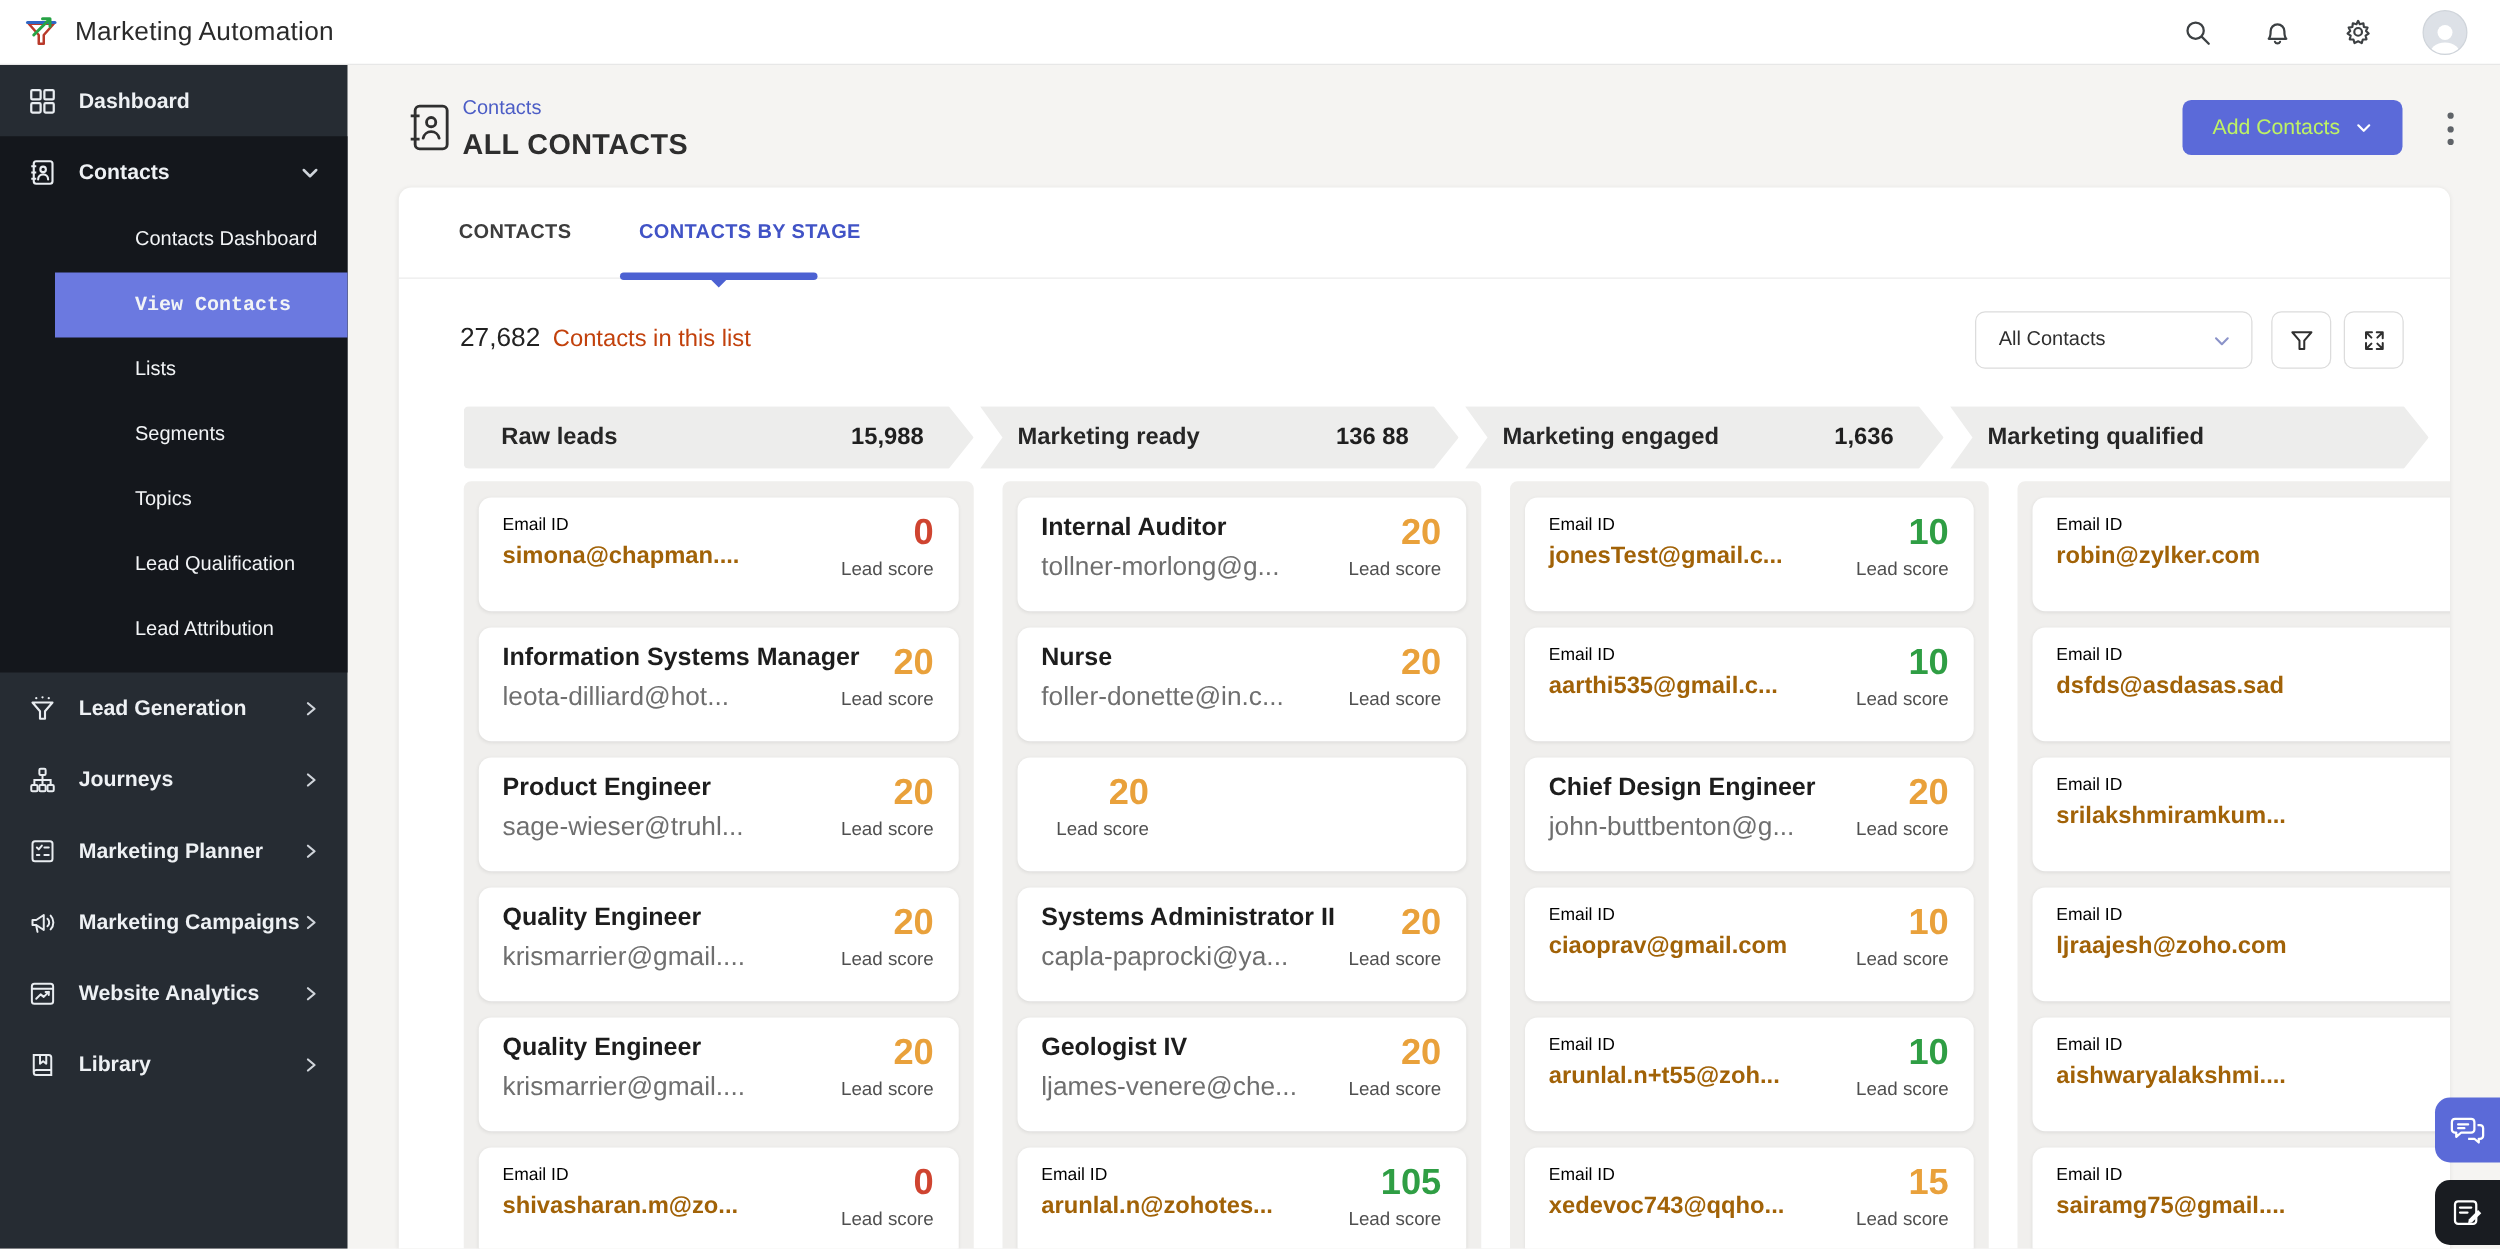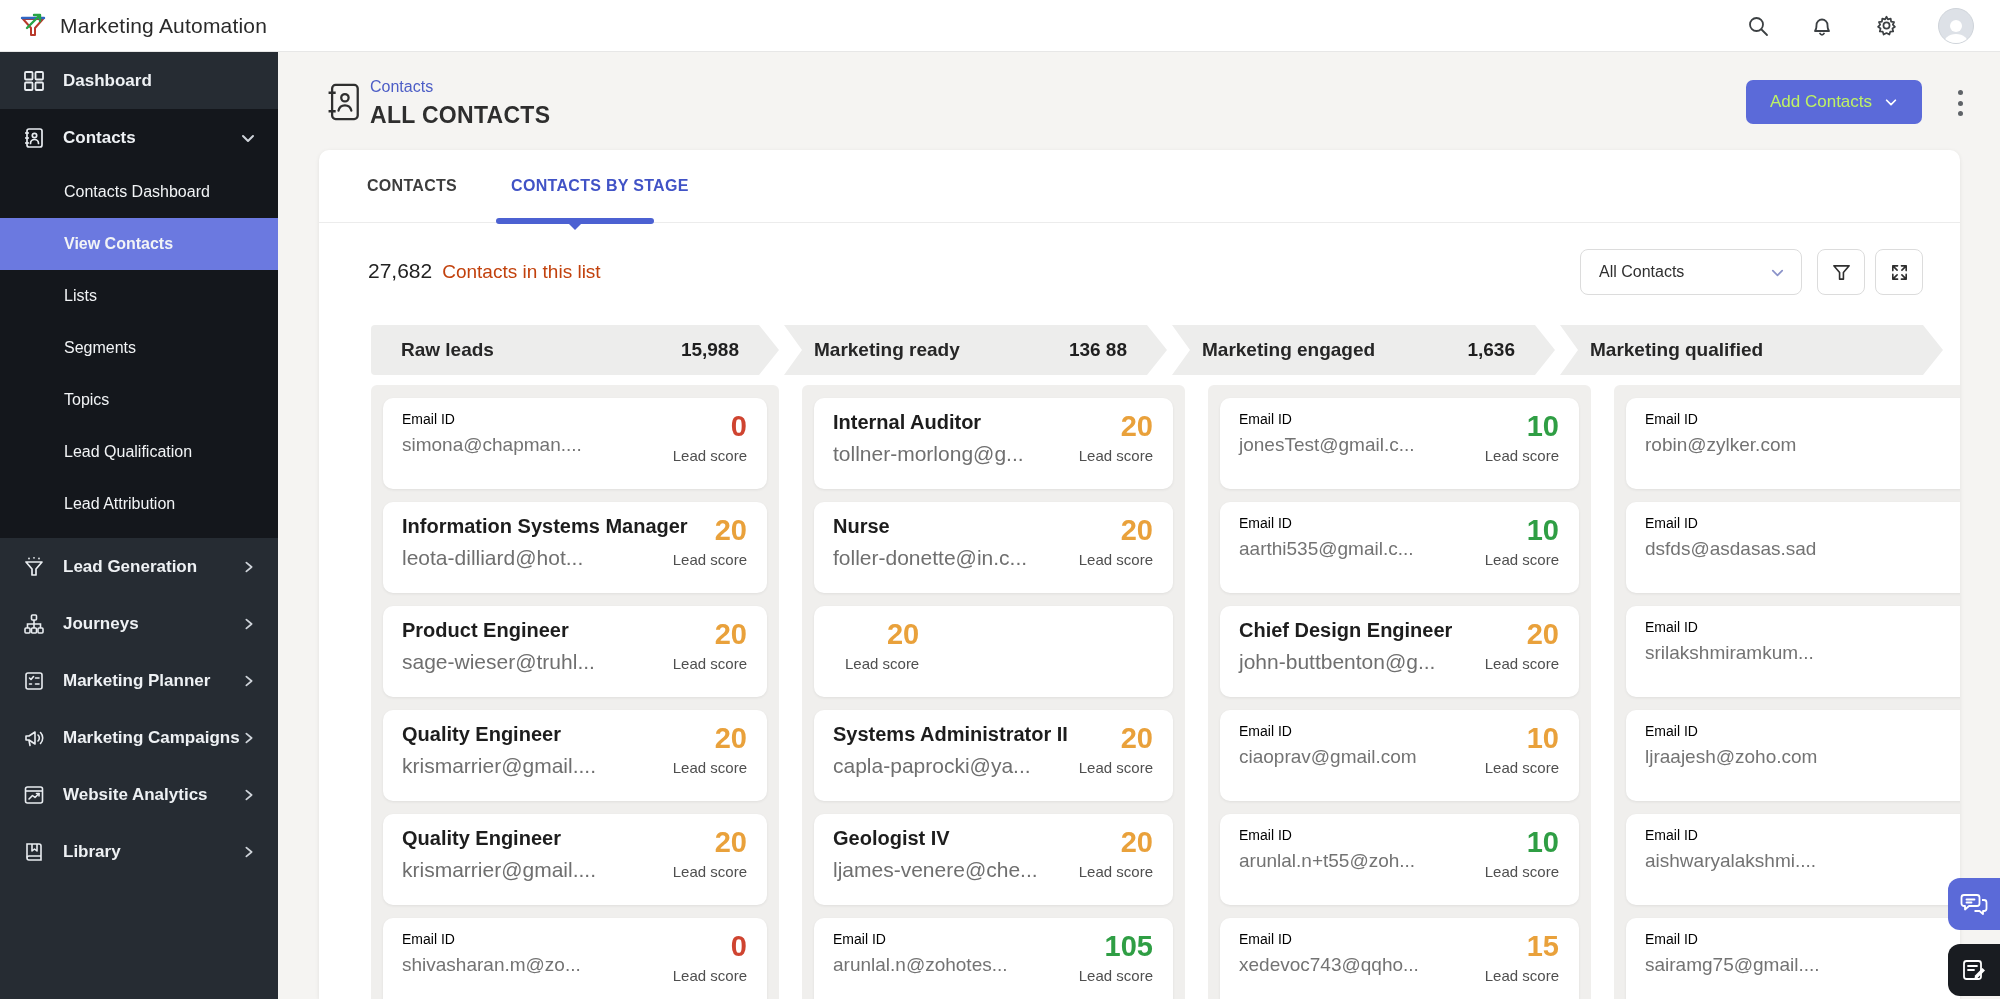--- a/index.html
+++ b/index.html
@@ -12,22 +12,22 @@
   .app-title { font-size:21px; color:#2a2a2a; letter-spacing:.2px; }
   .topbar-right { margin-left:auto; display:flex; align-items:center; gap:40px; padding-right:26px; }
   .tb-icon { width:24px; height:24px; display:flex; align-items:center; justify-content:center; cursor:pointer; }
   .avatar { width:36px; height:36px; border-radius:50%; background:#dde1e7; display:flex; align-items:flex-end; justify-content:center; overflow:hidden; border:1px solid #cfd4da; }
 
   
   .sidebar { position:absolute; left:0; top:52px; width:278px; height:947px; background:#262c33; z-index:20; }
   .side-item { height:57px; display:flex; align-items:center; padding-left:22px; gap:17px; color:#eef1f4; font-size:17px; font-weight:600; cursor:pointer; position:relative; }
   .side-item .chev { position:absolute; right:22px; }
   .contacts-block { background:#14171c; padding-bottom:8px; }
-  .sub-item { height:52px; display:flex; align-items:center; padding-left:64px; color:#f2f4f6; font-size:16px; cursor:pointer; }
-  .sub-item.selected { background:#6b79e0; font-weight:700; }
+  .sub-item { height:52px; display:flex; align-items:center; padding-left:64px; color:#f2f4f6; font-size:16px; cursor:pointer;margin-left:44px; }
+  .sub-item.selected { background:#6b79e0; font-weight:700;font-family:Liberation Mono, monospace; }
   .side-icon { width:24px; height:24px; flex:0 0 24px; display:flex; align-items:center; justify-content:center; }
 
   
   .main { position:absolute; left:278px; top:52px; width:1722px; height:947px; }
   .page-head { position:relative; height:98px; }
   .crumb-icon-box { position:absolute; left:47px; top:30px; }
   .breadcrumb { position:absolute; left:92px; top:26px; font-size:16px; color:#4c5dc6; cursor:pointer; }
   .page-title { position:absolute; left:92px; top:50px; font-size:23px; font-weight:700; color:#2e2e2e; letter-spacing:.3px; }
   .add-btn { position:absolute; left:1468px; top:28px; width:176px; height:44px; background:#5b6ad9; border:none; border-radius:7px; color:#bef264; font-size:17px; font-family:"Liberation Sans",sans-serif; display:flex; align-items:center; justify-content:center; gap:12px; cursor:pointer; }
   .kebab { position:absolute; left:1672px; top:34px; width:20px; height:34px; display:flex; flex-direction:column; align-items:center; justify-content:space-between; cursor:pointer; padding:4px 0; }
@@ -57,21 +57,21 @@
   .stage.first { clip-path:polygon(0 0, calc(100% - 20px) 0, 100% 50%, calc(100% - 20px) 100%, 0 100%); border-radius:4px 0 0 4px; }
   .stage-name { font-size:19px; font-weight:600; color:#262626; }
   .stage-count { font-size:19px; font-weight:700; color:#1f1f1f; }
   .cols-row { display:flex; gap:23px; margin-top:10px; }
   .col { background:#f0efed; border-radius:6px 6px 0 0; padding:13px 12px 0 12px; height:614px; flex:0 0 auto; }
   .card { background:#fff; border-radius:10px; box-shadow:0 1px 3px rgba(0,0,0,.07); height:91px; margin-bottom:13px; padding:13px 20px 0 19px; display:flex; justify-content:space-between; cursor:pointer; }
   .card-left { min-width:0; }
   .card-title { font-size:20px; font-weight:700; color:#1d1d1d; white-space:nowrap; }
   .card-label { font-size:14px; color:#000000; }
   .email-sub { font-size:21px; color:#6f6f6f; margin-top:8px; white-space:nowrap; }
-  .email-strong { font-size:19px; font-weight:400; color:#737373; margin-top:7px; white-space:nowrap; }
+  .email-strong { font-size:19px; font-weight:700; color:#a16207; margin-top:7px; white-space:nowrap; }
   .card-right { text-align:right; flex:0 0 auto; padding-left:12px; }
   .score { font-size:29px; font-weight:700; line-height:1.05; }
   .score-label { font-size:15px; color:#4f4f4f; margin-top:6px; }
   .card-title:empty, .card-label:empty, .email-sub:empty, .email-strong:empty, .score:empty, .score-label:empty { display:none; }
 
   
   .w0 { width:408px; } .w1 { width:383px; } .w2 { width:383px; } .w3 { width:383px; }
 
   
   .float-chat { position:absolute; right:0; top:878px; width:52px; height:52px; background:#5b6ad8; border-radius:12px 0 0 12px; display:flex; align-items:center; justify-content:center; cursor:pointer; z-index:40; }

